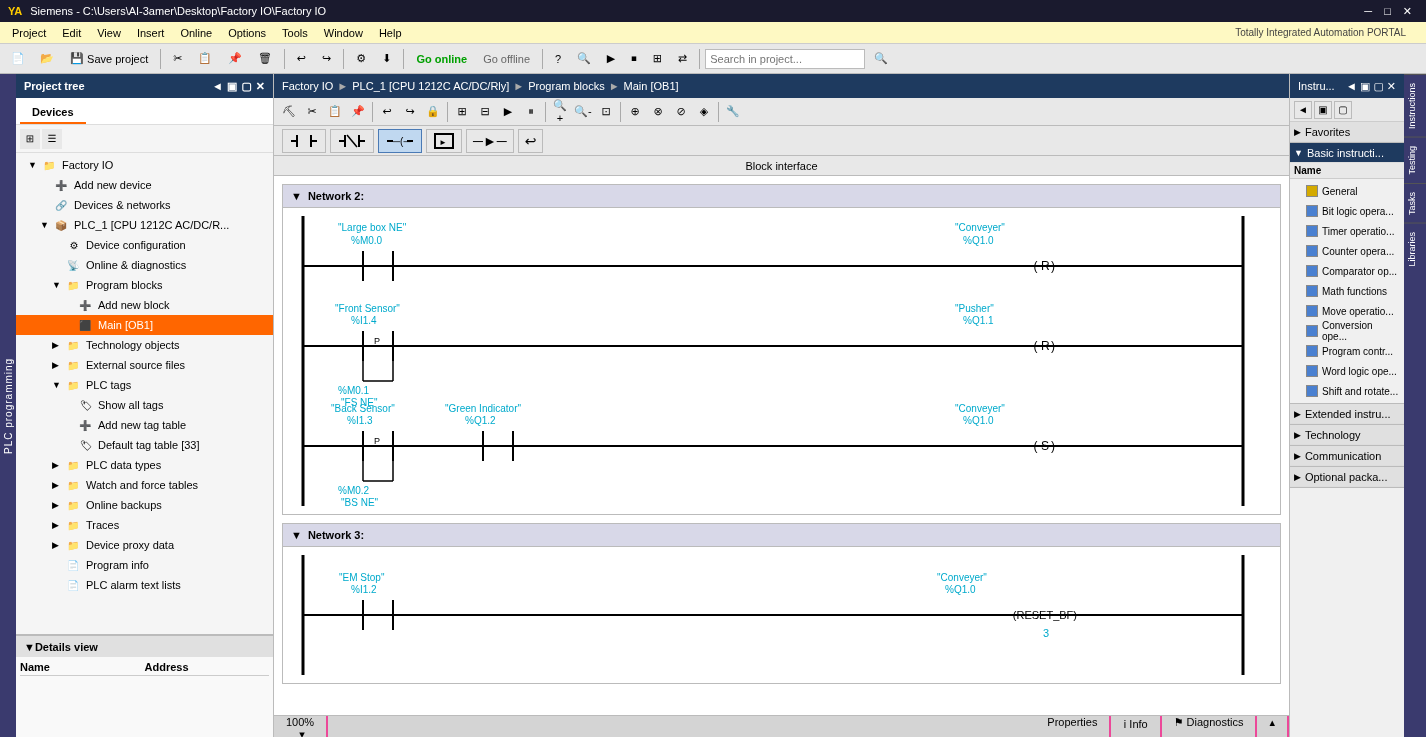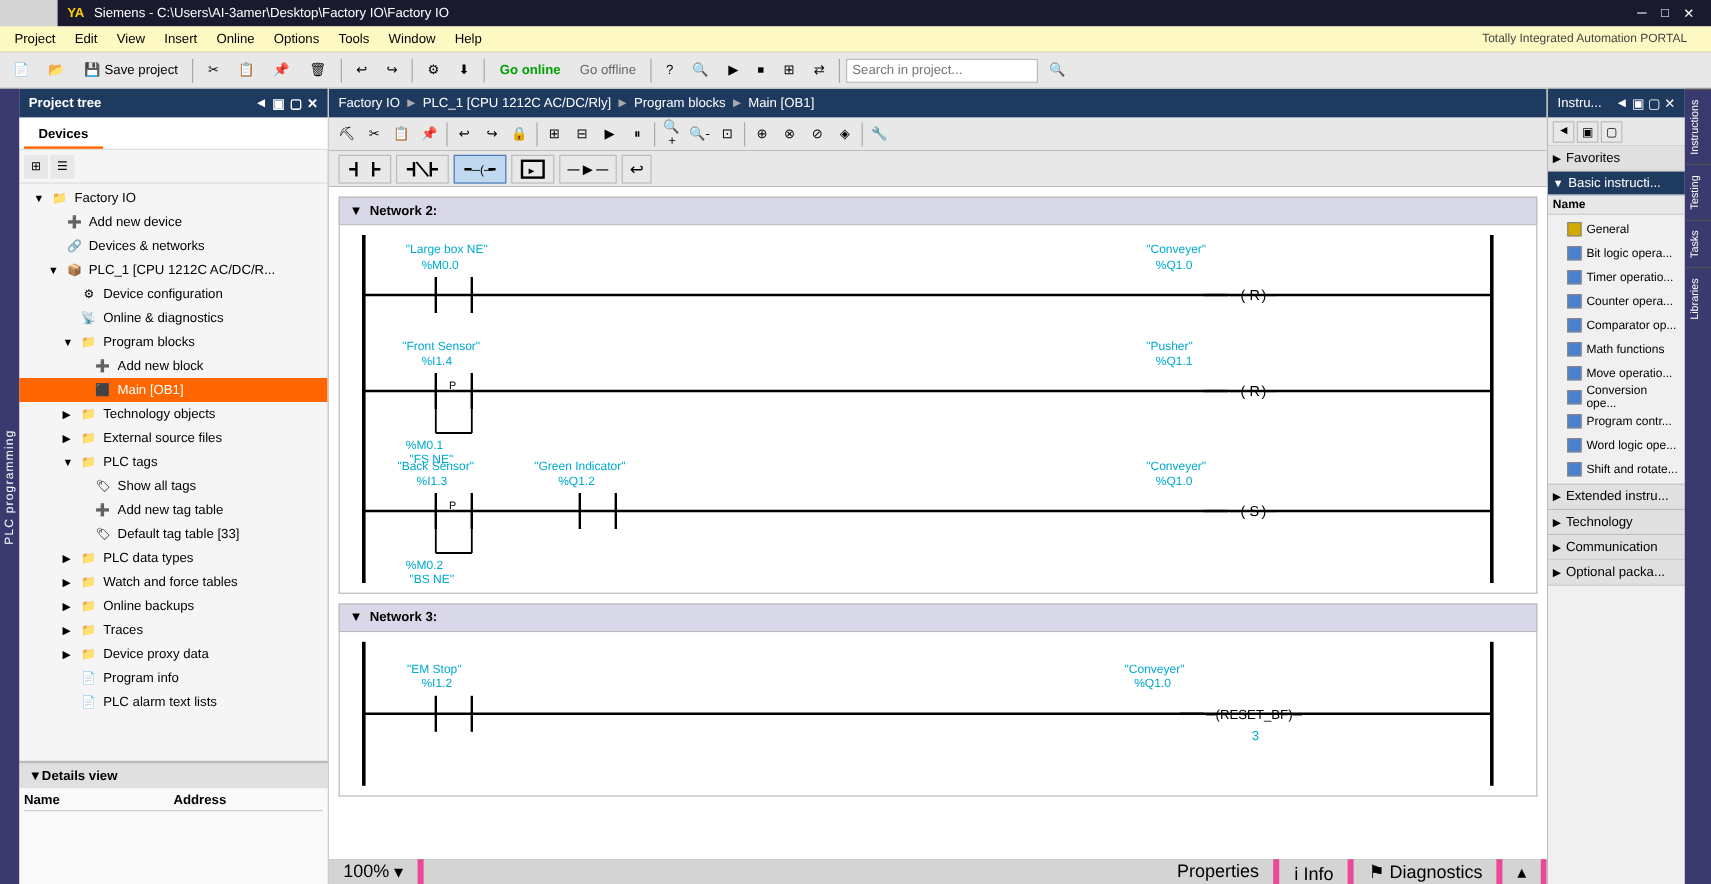--- a/index.html
+++ b/index.html
@@ -1,19 +1,19 @@
 <!DOCTYPE html>
 <html><head>
   <meta charset="utf-8">
   <style>
     * { margin: 0; padding: 0; box-sizing: border-box; }
     body { width: 1426px; height: 737px; overflow: hidden; font-family: 'Segoe UI', Arial, sans-serif; font-size: 11px; background: #d4d4d4; }
 
     
-    #titlebar { height: 22px; background: #1a1a2e; color: #fff; display: flex; align-items: center; padding: 0 8px; font-size: 11px; margin-left: 48px; }
+    #titlebar { height: 22px; background: #1a1a2e; color: #fff; display: flex; align-items: center; padding: 0 8px; font-size: 11px; }
     #titlebar .logo { margin-right: 8px; font-weight: bold; color: #ffcc00; }
 
     
     #menubar { height: 22px; background: #fef9c3; display: flex; align-items: center; padding: 0 4px; border-bottom: 1px solid #ccc; }
     #menubar span { padding: 2px 8px; cursor: pointer; font-size: 11px; }
 
     
     #toolbar { height: 30px; background: #e8e8e8; display: flex; align-items: center; padding: 0 4px; border-bottom: 1px solid #bbb; gap: 2px; }
     .tb-btn { height: 22px; padding: 0 6px; background: #e8e8e8; border: 1px solid transparent; cursor: pointer; font-size: 11px; display: flex; align-items: center; gap: 3px; }
     .tb-sep { width: 1px; height: 20px; background: #aaa; margin: 0 3px; }
@@ -75,21 +75,21 @@
     .network-header { height: 24px; background: #d8d8e8; display: flex; align-items: center; padding: 0 8px; font-size: 11px; font-weight: bold; border: 1px solid #bbb; cursor: pointer; }
     .network-header .arrow { margin-right: 6px; }
     .network-body { border: 1px solid #bbb; border-top: none; background: #fff; padding: 8px 0; }
     .network-comment { padding: 2px 16px; font-size: 11px; color: #333; font-style: italic; }
 
     
     .ladder-svg { display: block; overflow: visible; }
 
     
     #statusbar { height: 22px; background: #d4d4d4; border-top: 1px solid #bbb; display: flex; align-items: center; }
-    .status-item { padding: 0 12px; font-size: 15px; border-right: 5px solid #ec4899; cursor: pointer; height: 100%; display: flex; align-items: center; }
+    .status-item { padding: 0 12px; font-size: 11px; border-right: 2px solid #ec4899; cursor: pointer; height: 100%; display: flex; align-items: center; flex-direction: column; }
     .right-section { border-bottom: 1px solid #bbb; }
     .right-section-content { padding: 2px 0; }
 
     
     #instr-panel { width: 22px; background: #3a3a6e; display: flex; flex-direction: column; align-items: center; }
     .instr-tab { writing-mode: vertical-rl; transform: rotate(180deg); color: #fff; font-size: 9px; padding: 8px 3px; cursor: pointer; border-bottom: 1px solid #555; width: 100%; text-align: center; }
 
     
     ::-webkit-scrollbar { width: 8px; height: 8px; }
     ::-webkit-scrollbar-track { background: #f0f0f0; }
@@ -387,20 +387,23 @@
       <button class="lad-btn" title="Box">
         <svg width="22" height="18">
             <rect x="2" y="2" width="18" height="14" fill="none" stroke="#000" stroke-width="2"></rect>
             <text x="6" y="13" font-size="8" fill="#000">►</text>
           </svg>
       </button>
       <button class="lad-btn" title="Open Branch">─►─</button>
       <button class="lad-btn" title="Close Branch">↩</button>
     </div>
 
+    <div id="block-interface">
+      <span>Block interface</span>
+    </div>
 
     <div id="ladder-canvas">
       <div id="ladder-inner">
 
         <div class="network">
           <div class="network-header">
             <span class="arrow">▼</span>
             <span>Network 2:</span>
           </div>
           <div class="network-body">

